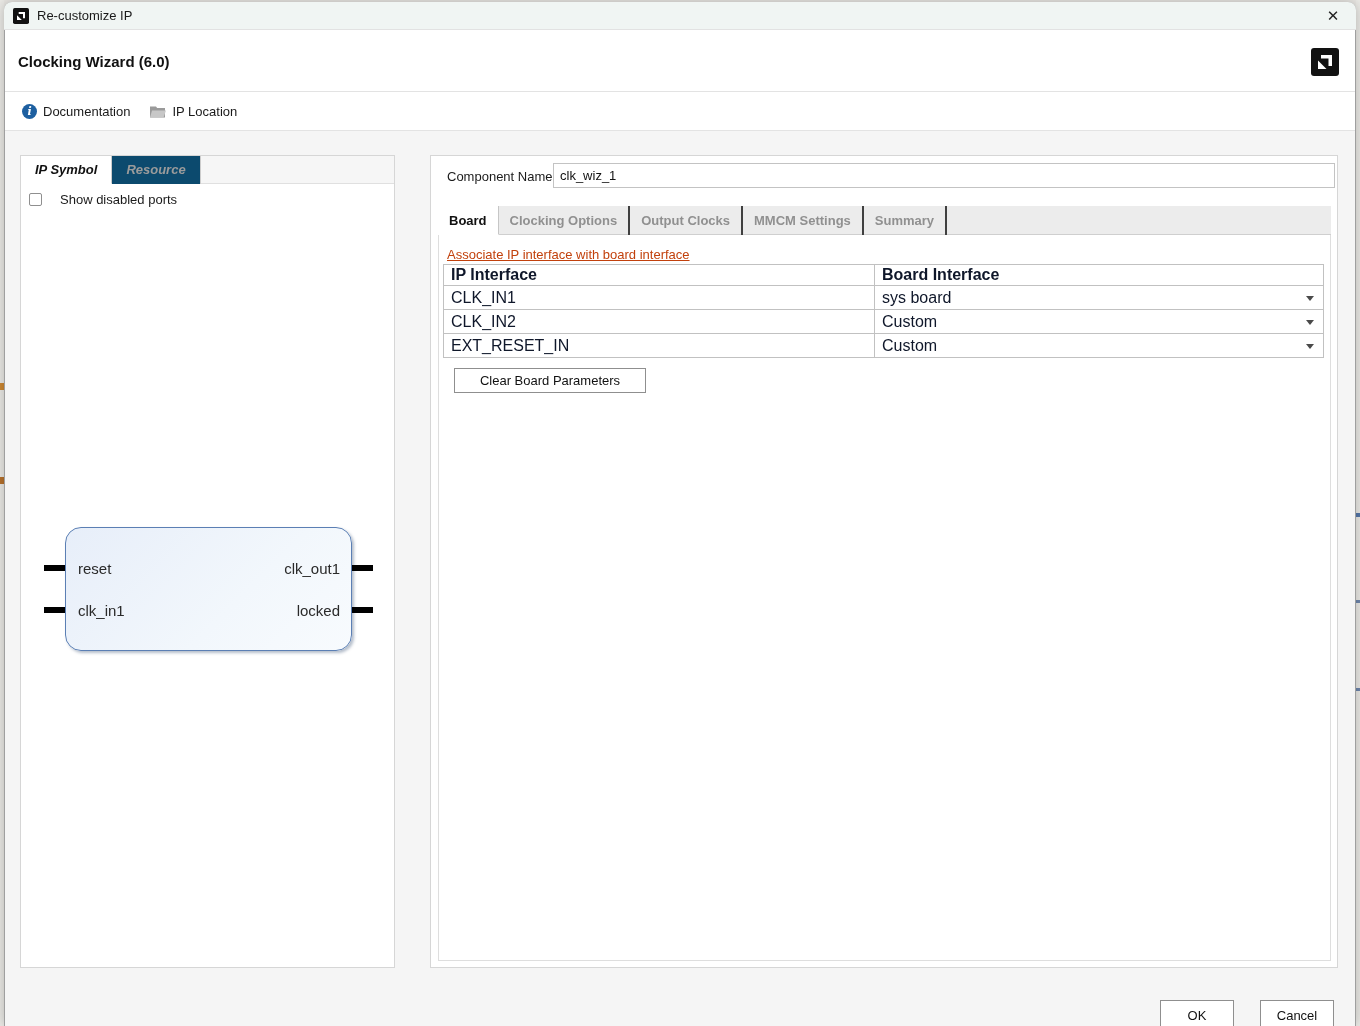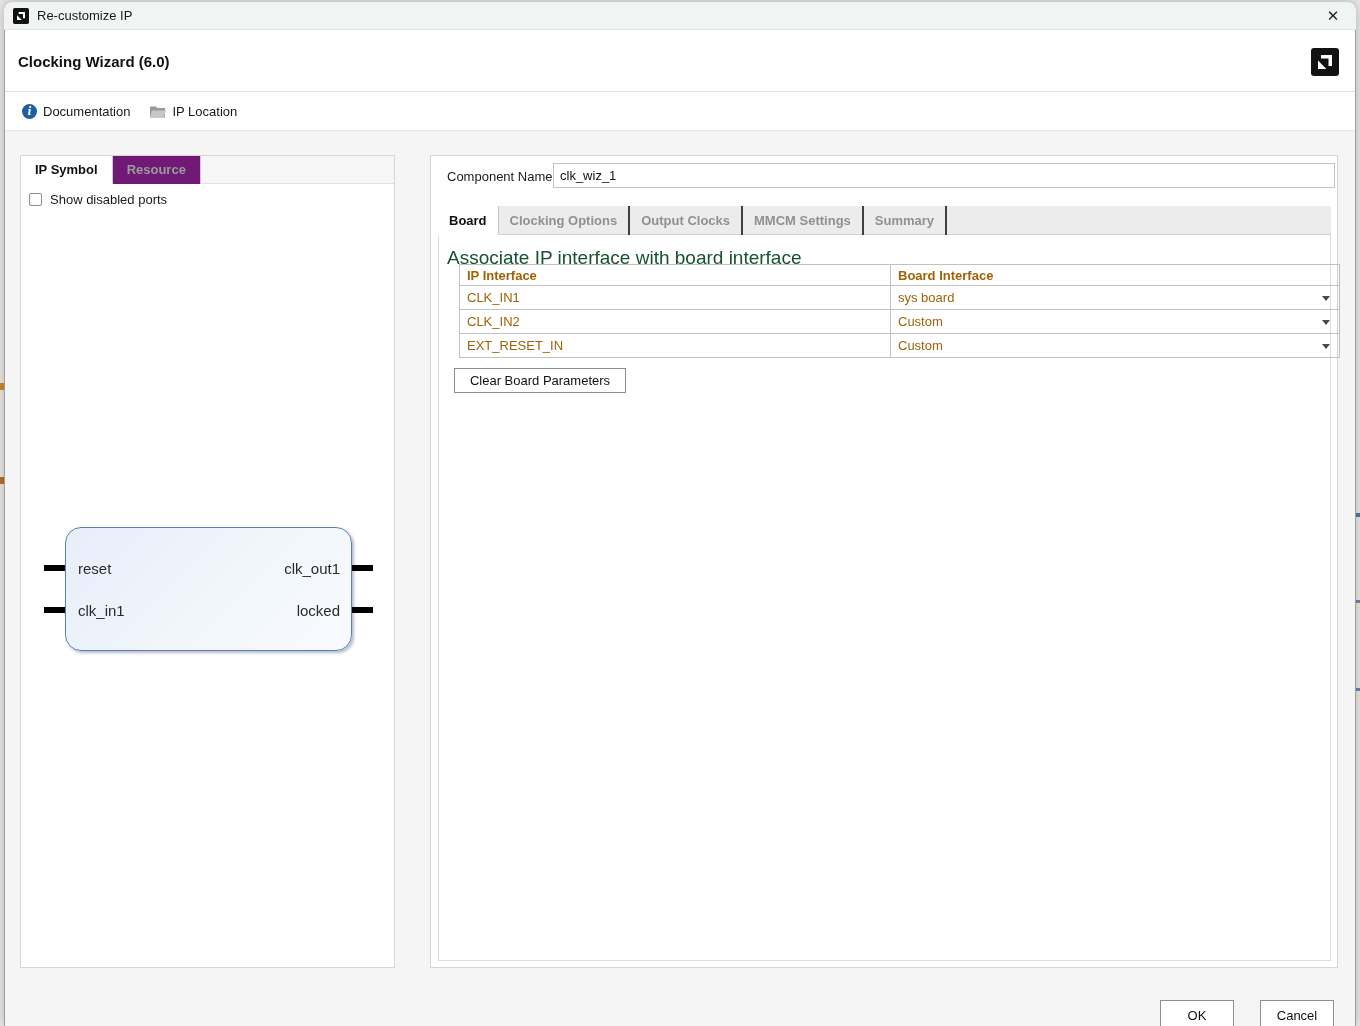--- a/index.html
+++ b/index.html
@@ -42,26 +42,26 @@
                 font-family:"DejaVu Serif", serif; font-style:italic; font-weight:bold;
                 font-size:11px; line-height:15px; text-align:center; }
 
   
   #main-region { position:absolute; left:5px; top:131px; width:1350px; height:895px; background:#f5f5f5; }
 
   
   #left-panel { position:absolute; left:20px; top:155px; width:375px; height:813px;
                 background:#ffffff; border:1px solid #d6d6d6; }
   #left-tabstrip { position:absolute; left:0; top:0; width:373px; height:28px;
-                   background:#f6f6f6; border-bottom:1px solid #e0e0e0; display:flex; }
+                   background:#f6f6f6; border-bottom:1px solid #e0e0e0; display:flex;font-style:italic; }
   .ltab { height:28px; line-height:28px; padding:0 14px; font-size:13px; font-weight:bold;
           border-right:1px solid #cccccc; }
   .ltab.active { background:#ffffff; color:#111; border-bottom:1px solid #ffffff; margin-bottom:-1px; }
-  .ltab.inactive { background:#701a75; color:#9b9b9b; }
-  #show-ports-row { position:absolute; left:8px; top:36px; display:flex; align-items:center; gap:8px; }
+  .ltab.inactive { background:#0c4a6e; color:#9b9b9b; }
+  #show-ports-row { position:absolute; left:8px; top:36px; display:flex; align-items:center; gap:18px; }
   #show-ports-checkbox { width:13px; height:13px; background:#fff; border:1px solid #8f8f8f; border-radius:2px; }
   #show-ports-label { font-size:13px; color:#1a1a1a; }
 
   
   #ip-symbol-box { position:absolute; left:65px; top:527px; width:287px; height:124px;
                    border:1px solid #5b7fb4; border-radius:16px;
                    background:linear-gradient(135deg,#e7eef9 0%,#f2f7fc 60%,#f8fbfe 100%);
                    box-shadow:2px 2px 3px rgba(90,110,140,.45); }
   .port-stub { position:absolute; height:6px; background:#000; }
   .port-label { position:absolute; font-size:15px; color:#2a2a2a; }
@@ -78,35 +78,35 @@
   #right-tabstrip { position:absolute; left:7px; top:50px; width:893px; height:29px;
                     background:#ececec; border-bottom:1px solid #cfcfcf; display:flex;align-items:center; }
   .rtab { height:29px; line-height:29px; padding:0 11px; font-size:13px; font-weight:bold;
           border-right:2px solid #404040; white-space:nowrap; }
   .rtab.active { background:#ffffff; color:#111; border-bottom:1px solid #fff; margin-bottom:-1px;
                  border-right:1px solid #c6c6c6; }
   .rtab.inactive { color:#909090; background:transparent; }
 
   #tab-content { position:absolute; left:7px; top:79px; width:893px; height:726px;
                  background:#ffffff; border:1px solid #dedede; border-top:none; }
-  #assoc-label { position:absolute; left:8px; top:12px; font-size:19px; color:#14532d; }
-
-  #board-table { position:absolute; left:20px; top:29px; width:880px;
-                 border-collapse:collapse; font-size:13px; color:#a16207; table-layout:fixed; }
+  #assoc-label { position:absolute; left:8px; top:12px; font-size:13px; color:#c2410c;text-decoration:underline; }
+
+  #board-table { position:absolute; left:4px; top:29px; width:880px;
+                 border-collapse:collapse; font-size:16px; color:#0f172a; table-layout:fixed; }
   #board-table th, #board-table td { border:1px solid #c1c1c1; height:21px; padding:0 0 0 7px;
                                      text-align:left; font-weight:bold; overflow:hidden; }
   #board-table td { height:24px; font-weight:normal; }
   #board-table .col-ip { width:431px; }
   #board-table .col-board { width:449px; }
   .dd-cell { position:relative; }
   .dd-arrow { position:absolute; right:9px; top:50%; margin-top:-2px; width:0; height:0;
               border-left:4px solid transparent; border-right:4px solid transparent;
               border-top:5px solid #4a4a4a; }
 
-  #clear-board-btn { position:absolute; left:15px; top:133px; width:172px; height:25px;
+  #clear-board-btn { position:absolute; left:15px; top:133px; width:192px; height:25px;
                      background:#fff; border:1px solid #8f8f8f; font-family:"Liberation Sans",sans-serif;
                      font-size:13px; color:#111; }
 
   
   .footer-btn { position:absolute; height:30px; width:74px; background:#fff; border:1px solid #8f8f8f;
                 font-family:"Liberation Sans",sans-serif; font-size:13px; color:#111; }
   #ok-btn { left:1160px; top:1000px; }
   #cancel-btn { left:1260px; top:1000px; }
 
   svg { display:block; }

